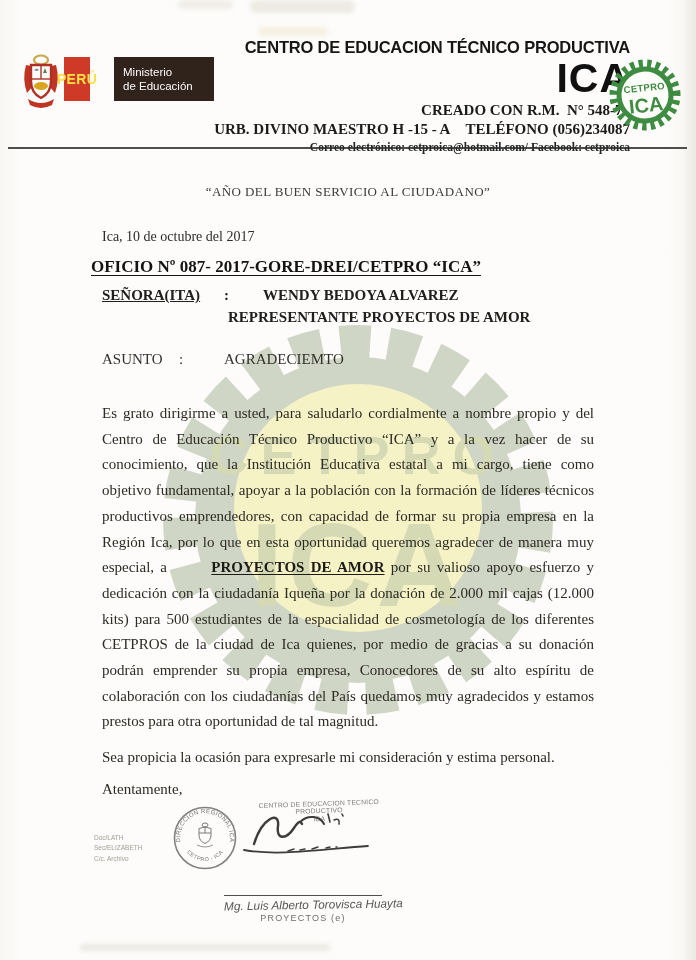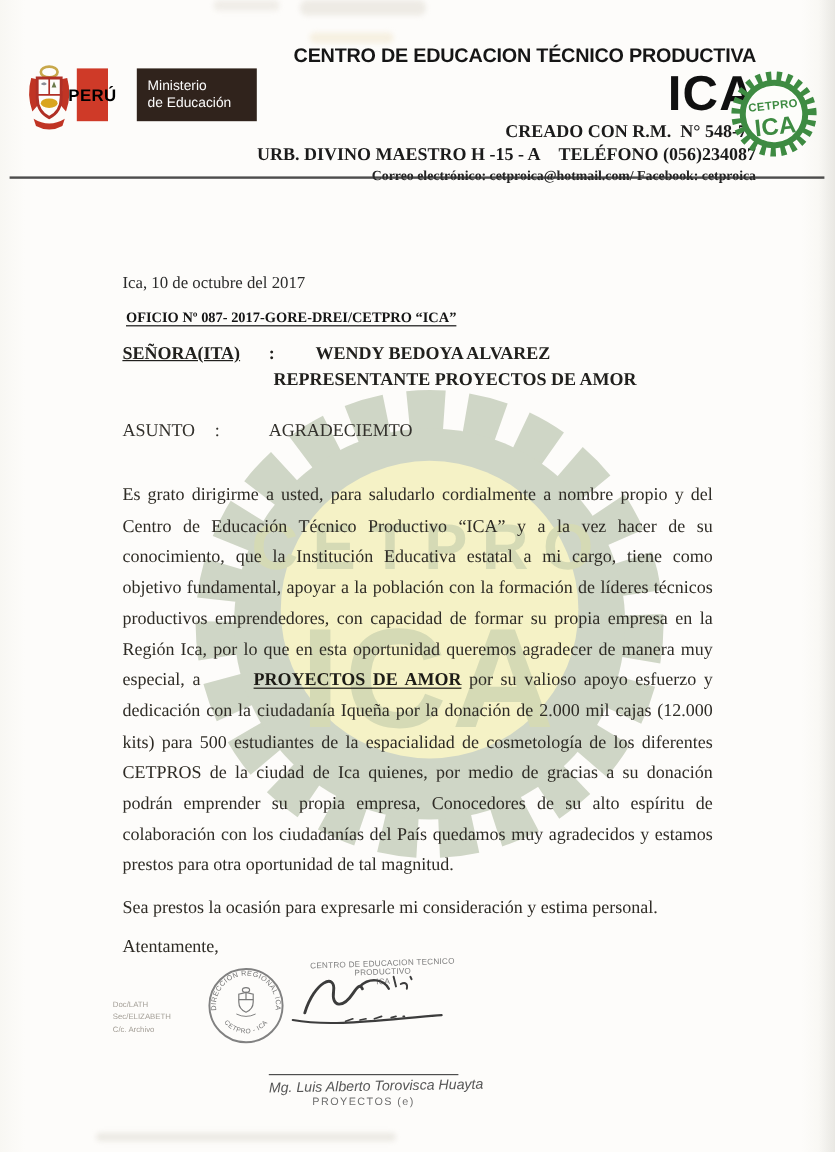--- a/index.html
+++ b/index.html
@@ -8,37 +8,37 @@
     background:linear-gradient(90deg,#f8f7f3 0,#fdfcfa 3%,#fdfcfa 96%,#f5f4ef 100%);
     font-family:"Liberation Serif",serif;color:#222;
   }
   .abs{position:absolute;}
   
   .smudge{position:absolute;border-radius:6px;filter:blur(2px);}
   .edge-shade{position:absolute;top:0;right:0;width:14px;height:100%;
     background:linear-gradient(90deg,rgba(0,0,0,0),rgba(0,0,0,0.05));}
   
   .peru-box{position:absolute;left:64px;top:57px;width:26px;height:44px;background:#cf3a28;
-    display:flex;align-items:center;justify-content:center;color:#000000;
+    display:flex;align-items:center;justify-content:center;color:#fde047;
     font:bold 14px "Liberation Sans",sans-serif;letter-spacing:.3px;}
   .min-box{position:absolute;left:114px;top:57px;width:100px;height:44px;background:#30231c;
     color:#fbfbfb;font:11.5px "Liberation Sans",sans-serif;line-height:1.22;
     display:flex;flex-direction:column;justify-content:center;padding-left:9px;box-sizing:border-box;}
   .title-block{position:absolute;left:200px;top:38px;width:430px;text-align:right;}
   .t1{font:bold 16.5px "Liberation Sans",sans-serif;letter-spacing:-0.2px;color:#161616;}
   .t2{font:bold 41px "Liberation Sans",sans-serif;letter-spacing:1px;line-height:1;margin-top:1px;color:#101010;}
   .t3{font:bold 15px "Liberation Serif",serif;margin-top:3px;color:#1b1b1b;}
   .t4{font:bold 15px "Liberation Serif",serif;margin-top:2px;color:#1b1b1b;}
   .t5{font:bold 11.5px "Liberation Serif",serif;margin-top:3px;color:#232323;}
   .divider{position:absolute;left:8px;top:147px;width:679px;height:2px;background:#2e2e2e;opacity:.85;}
   
   .motto{position:absolute;left:0;right:0;top:184px;text-align:center;
     font-size:13px;letter-spacing:.4px;color:#3a3a3a;}
   .date-line{position:absolute;left:102px;top:229px;font-size:14px;color:#2c2c2c;}
-  .oficio{position:absolute;left:105px;top:257px;font-size:12px;font-weight:bold;color:#141414;
+  .oficio{position:absolute;left:91px;top:257px;font-size:17px;font-weight:bold;color:#141414;
     text-decoration:underline;text-underline-offset:3px;text-align:right;}
   .rec{font-size:15px;font-weight:bold;color:#21201d;}
   .sub{font-size:15px;color:#33312c;}
   .body-par{position:absolute;left:102px;top:386px;width:492px;font-size:15px;
     line-height:25.7px;text-align:justify;color:#2e2b25;}
   .body-par .hl{font-weight:bold;text-decoration:underline;text-underline-offset:2px;color:#1d1b16;margin-left:38px;}
   .closing{position:absolute;left:102px;top:749px;font-size:15px;color:#2e2b25;}
   .signoff{position:absolute;left:102px;top:781px;font-size:15px;color:#2e2b25;}
   
   .stamp-lines{position:absolute;left:240px;top:800px;width:158px;text-align:center;
@@ -106,37 +106,38 @@
     <g transform="translate(41,45) rotate(-6)">
       <circle r="31" fill="none" stroke="#3e8b42" stroke-width="9" stroke-dasharray="4.2 4.2"></circle>
       <circle r="26" fill="#fdfdfa" stroke="#3e8b42" stroke-width="5"></circle>
       <text y="-4" text-anchor="middle" font-family="Liberation Sans, sans-serif" font-weight="bold" font-size="9.5" letter-spacing=".3" fill="#3e8b42">CETPRO</text>
       <text y="17" text-anchor="middle" font-family="Liberation Sans, sans-serif" font-weight="bold" font-size="20" fill="#3e8b42">ICA</text>
     </g>
   </svg>
 
   <div class="divider"></div>
 
+  <div class="motto">“AÑO DEL BUEN SERVICIO AL CIUDADANO”</div>
 
   <div class="date-line">Ica, 10 de octubre del 2017</div>
 
   <div class="oficio">OFICIO Nº 087- 2017-GORE-DREI/CETPRO “ICA”</div>
 
   <span class="abs rec" style="left:102px;top:287px;text-decoration:underline;">SEÑORA(ITA)</span>
   <span class="abs rec" style="left:224px;top:287px;">:</span>
   <span class="abs rec" style="left:263px;top:287px;">WENDY BEDOYA ALVAREZ</span>
   <span class="abs rec" style="left:228px;top:309px;">REPRESENTANTE PROYECTOS DE AMOR</span>
 
   <span class="abs sub" style="left:102px;top:351px;">ASUNTO</span>
   <span class="abs sub" style="left:179px;top:351px;">:</span>
   <span class="abs sub" style="left:224px;top:351px;">AGRADECIEMTO</span>
 
   <p class="body-par"><span>Es grato dirigirme a usted, para saludarlo cordialmente a nombre propio y del Centro de Educación Técnico Productivo “ICA” y a la vez hacer de su conocimiento, que la Institución Educativa estatal a mi cargo, tiene como objetivo fundamental, apoyar a la población con la formación de líderes técnicos productivos emprendedores, con capacidad de formar su propia empresa en la Región Ica, por lo que en esta oportunidad queremos agradecer de manera muy especial, a </span><span class="hl">PROYECTOS DE AMOR</span><span> por su valioso apoyo esfuerzo y dedicación con la ciudadanía Iqueña por la donación de 2.000 mil cajas (12.000 kits) para 500 estudiantes de la espacialidad de cosmetología de los diferentes CETPROS de la ciudad de Ica quienes, por medio de gracias a su donación podrán emprender su propia empresa, Conocedores de su alto espíritu de colaboración con los ciudadanías del País quedamos muy agradecidos y estamos prestos para otra oportunidad de tal magnitud.</span></p>
 
-  <div class="closing">Sea prestos la ocasión para expresarle mi consideración y estima personal.</div>
+  <div class="closing">Sea propicia la ocasión para expresarle mi consideración y estima personal.</div>
   <div class="signoff">Atentamente,</div>
 
   <svg class="abs" style="left:172px;top:804px;" width="66" height="68" viewBox="0 0 66 68">
     <g transform="translate(33,34)">
       <defs>
         <path id="sealTop" d="M -24 7 A 25 25 0 1 1 24 7"></path>
         <path id="sealBot" d="M -19 13 A 23 23 0 0 0 19 13"></path>
       </defs>
       <circle r="30.5" fill="none" stroke="#818181" stroke-width="1.6"></circle>
       <text font-size="6" fill="#737373" letter-spacing=".4" font-family="Liberation Sans, sans-serif">

